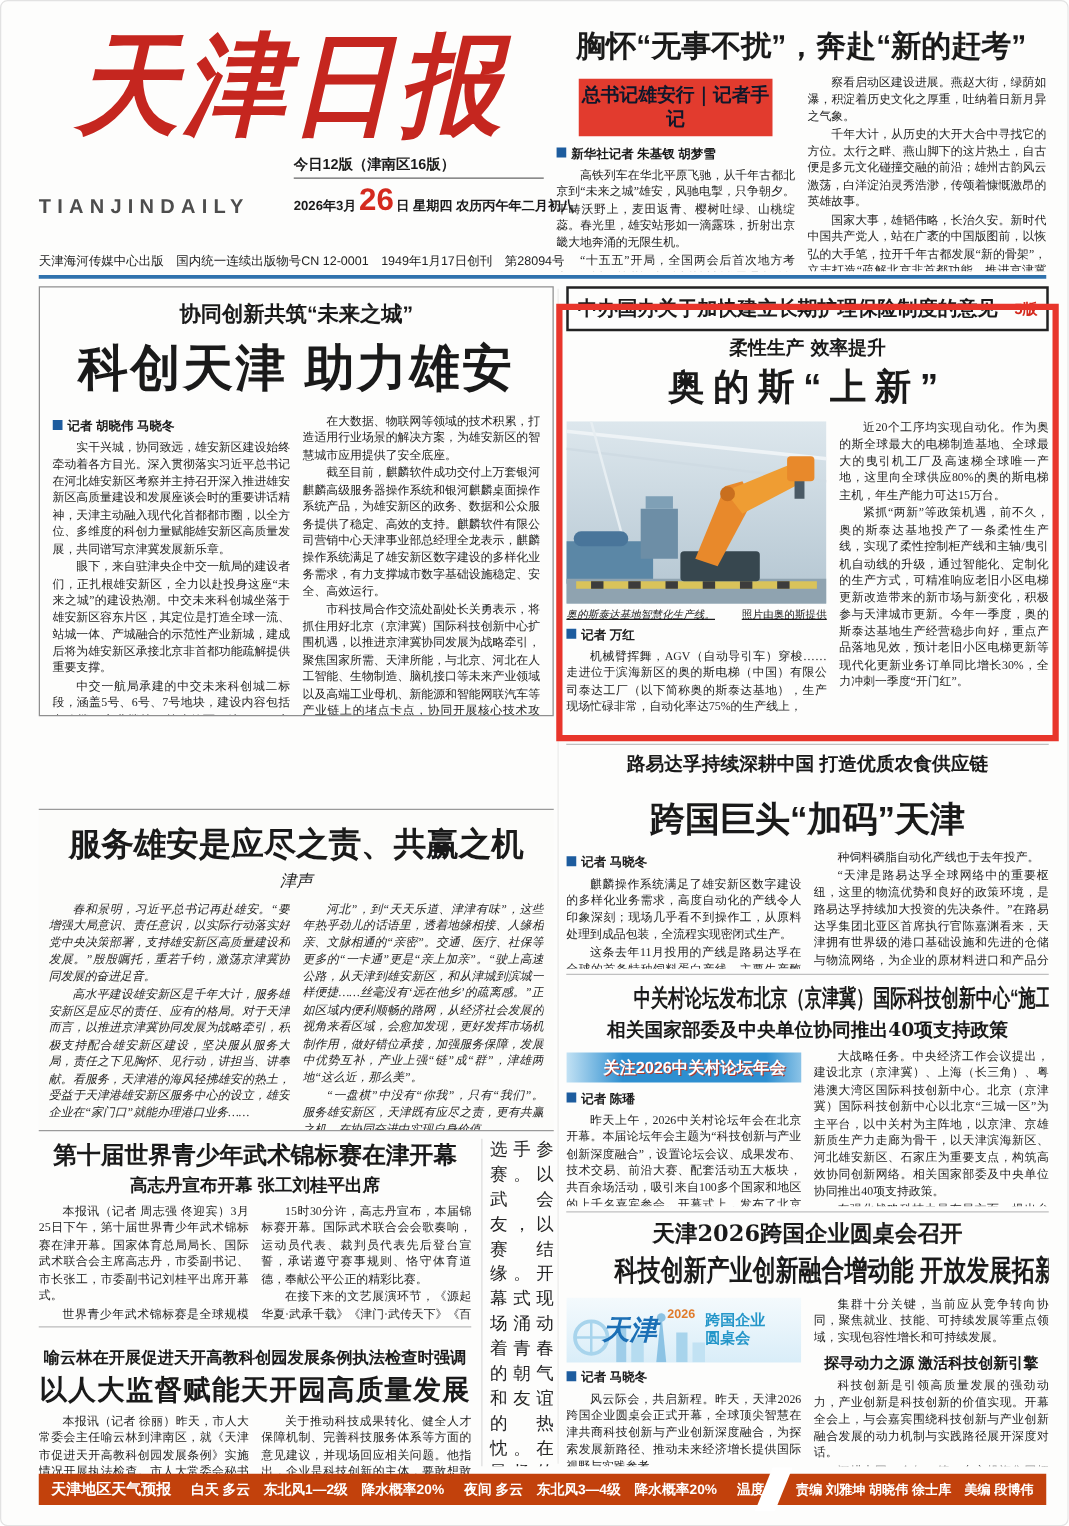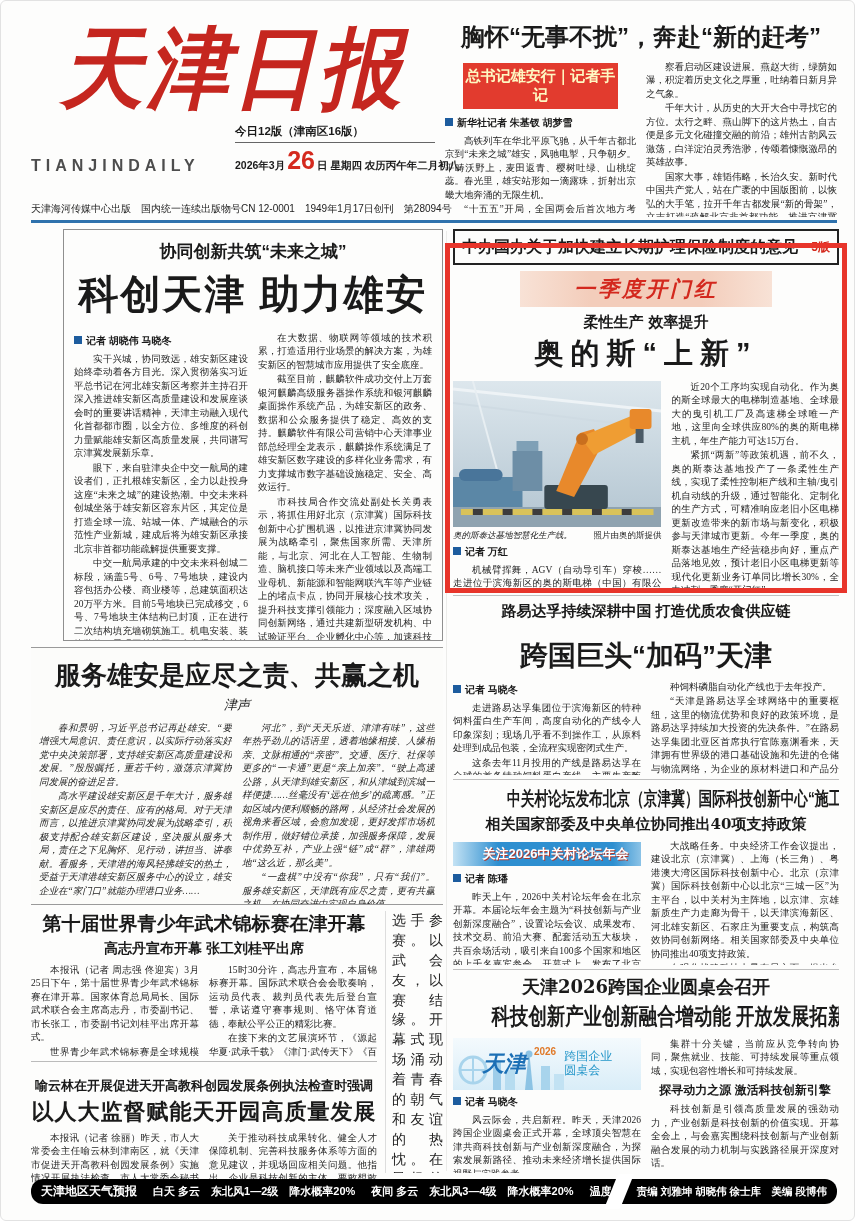--- a/index.html
+++ b/index.html
@@ -26,26 +26,26 @@
   .para{margin:0 0 1px;text-indent:2em;text-align:justify;font-size:9.5px;line-height:1.42;color:#242424;}
   .cols{display:flex;gap:10px;}
   .col{flex:1;min-width:0;overflow:hidden;}
   .byline{font-size:10px;font-weight:bold;margin:2px 0 5px;font-family:"Liberation Sans",sans-serif;white-space:nowrap;}
   .bmark{display:inline-block;width:8px;height:8px;background:#1d5c9e;margin-right:4px;}
   .kicker{font-family:"Liberation Sans",sans-serif;font-weight:bold;text-align:center;}
   
   .top-article{position:absolute;left:444px;top:20px;width:392px;height:196px;overflow:hidden;}
   .top-headline{font-family:"Liberation Sans",sans-serif;font-weight:900;font-size:24px;
                 text-align:center;margin:0 0 8px;white-space:nowrap;}
-  .tag-box{background:#e23b2e;color:#fef9c3;font-family:"Liberation Sans",sans-serif;font-weight:bold;
+  .tag-box{background:#e23b2e;color:#0f172a;font-family:"Liberation Sans",sans-serif;font-weight:bold;
            font-size:15px;text-align:center;padding:4px 0;margin:2px 18px 7px;}
   
   .left-col{position:absolute;left:30px;top:228px;width:412px;height:944px;}
-  .sci{position:absolute;top:0;left:0;right:0;height:412px;border:1px solid #8f8f8f;
-       padding:8px 10px;box-sizing:border-box;overflow:hidden;margin-left:32px;}
+  .sci{position:absolute;top:0;left:0;right:0;height:344px;border:1px solid #8f8f8f;
+       padding:8px 10px;box-sizing:border-box;overflow:hidden;}
   .sci-kicker{font-size:17px;margin:2px 0 4px;}
   .sci-headline{font-family:"Liberation Sans",sans-serif;font-weight:900;font-size:40px;
                 text-align:center;margin:0 0 10px;letter-spacing:2px;white-space:nowrap;}
   .jinsheng{position:absolute;top:418px;left:0;right:0;height:258px;border-top:1px solid #9a9a9a;
             border-bottom:1px solid #9a9a9a;padding:10px 8px;box-sizing:border-box;overflow:hidden;background:#fcfcfa;}
   .js-headline{font-family:"DejaVu Serif",serif;font-weight:bold;font-size:26px;text-align:center;
                margin:0;white-space:nowrap;}
   .js-colname{font-family:"DejaVu Serif",serif;font-style:italic;font-size:13px;text-align:center;margin:3px 0 8px;}
   .jinsheng .para{font-style:italic;}
   .bottom-left{position:absolute;top:682px;left:0;right:0;height:262px;display:flex;gap:8px;}
@@ -71,21 +71,21 @@
   .otis{position:absolute;top:38px;left:0;right:0;height:322px;overflow:hidden;}
   .otis-banner{width:252px;margin:4px auto 6px;background:linear-gradient(90deg,#f8e2d6,#f3cdbb 28%,#f3cdbb 72%,#f8e2d6);
                color:#d3281e;font-weight:900;font-style:italic;font-size:21px;text-align:center;
                padding:4px 0;font-family:"DejaVu Serif",serif;letter-spacing:3px;}
   .otis-kicker{font-size:15px;font-weight:bold;text-align:center;font-family:"DejaVu Serif",serif;margin:2px 0;}
   .otis-headline{font-family:"Liberation Sans",sans-serif;font-weight:900;font-size:29px;
                  text-align:center;letter-spacing:7px;margin:0 0 7px;white-space:nowrap;}
   .otis-body{display:flex;gap:10px;}
   .otis-left{width:54%;min-width:0;}
   .photo{width:100%;height:146px;display:block;}
-  .caption-row{display:flex;justify-content:space-between;font-size:8.5px;margin:3px 0 3px;gap:6px;}
+  .caption-row{display:flex;justify-content:space-between;font-size:8.5px;margin:3px 0 3px;gap:6px;text-decoration:underline;}
   .caption-row .cap{font-style:italic;}
   .otis-right{flex:1;min-width:0;overflow:hidden;}
   .sub-head{font-family:"Liberation Sans",sans-serif;font-weight:bold;font-size:12px;text-align:center;margin:4px 0;}
   .ldc{position:absolute;top:366px;left:0;right:0;height:180px;border-top:1px solid #c0c0c0;
        padding-top:6px;box-sizing:border-box;overflow:hidden;}
   .ldc-kicker{font-size:15px;margin:0;}
   .ldc-headline{font-family:"Liberation Sans",sans-serif;font-weight:900;font-size:28px;
                 text-align:center;margin:16px 0 6px;white-space:nowrap;}
   .zgc{position:absolute;top:550px;left:0;right:0;height:186px;border-top:1px solid #c0c0c0;
        padding-top:6px;box-sizing:border-box;overflow:hidden;}
@@ -98,27 +98,27 @@
   .round{position:absolute;top:740px;left:0;right:0;height:204px;border-top:1px solid #c0c0c0;
          padding-top:5px;box-sizing:border-box;overflow:hidden;}
   .round-kicker{font-family:"DejaVu Serif",serif;font-weight:bold;font-size:18px;text-align:center;margin:0;white-space:nowrap;}
   .round-headline{font-family:"Liberation Sans",sans-serif;font-weight:900;font-size:23px;
                   text-align:center;margin:2px 0 6px;white-space:nowrap;transform:scaleX(.8);transform-origin:center;}
   .logo-box{height:52px;background:linear-gradient(180deg,#f4fafd,#d9edf8);display:flex;align-items:center;
             justify-content:center;gap:8px;margin-bottom:5px;position:relative;overflow:hidden;}
   .logo-sky{position:absolute;left:4px;bottom:0;}
   .logo-city{font-family:"DejaVu Serif",serif;font-style:italic;font-weight:bold;font-size:22px;color:#1b6fb5;z-index:1;}
   .logo-year{font-family:"Liberation Sans",sans-serif;font-weight:bold;font-size:10px;color:#e07a2a;z-index:1;align-self:flex-start;margin-top:8px;}
-  .logo-lines{z-index:1;font-family:"Liberation Sans",sans-serif;font-weight:normal;font-size:12px;color:#2496c9;line-height:1.15;}
+  .logo-lines{z-index:1;font-family:"Liberation Sans",sans-serif;font-weight:bold;font-size:12px;color:#2496c9;line-height:1.15;}
   
   .red-annotation{position:absolute;left:444px;top:242px;width:402px;height:350px;
                   border:5px solid #e8352b;box-sizing:border-box;z-index:30;pointer-events:none;}
-  .weather-bar{position:absolute;left:30px;top:1178px;width:806px;height:25px;background:#000000;
+  .weather-bar{position:absolute;left:30px;top:1178px;width:806px;height:25px;background:#c2410c;
                color:#fff;display:flex;align-items:center;font-family:"Liberation Sans",sans-serif;
-               font-weight:bold;font-size:11px;border-radius:12px;}
+               font-weight:bold;font-size:11px;}
   .wb-left{flex:1;display:flex;gap:16px;align-items:center;padding-left:10px;white-space:nowrap;overflow:hidden;}
   .wb-label{font-size:12px;}
   .wb-slash{width:16px;height:140%;background:#fff;transform:skewX(-22deg);flex:none;}
   .wb-right{padding:0 10px;white-space:nowrap;font-size:10.5px;}
 </style>
 </head>
 <body>
 
 <div class="page">
 
@@ -257,21 +257,20 @@
   </section>
 
   <section class="right-col">
 
     <div class="notice">
       <span class="notice-title">中办国办关于加快建立长期护理保险制度的意见</span>
       <span class="notice-page">5版</span>
     </div>
 
     <article class="otis">
-      <div class="otis-banner">一季度开门红</div>
       <div class="otis-kicker">柔性生产 效率提升</div>
       <h2 class="otis-headline">奥的斯“上新”</h2>
       <div class="otis-body">
         <div class="otis-left">
           <svg class="photo" viewBox="0 0 210 146" preserveAspectRatio="none">
             <defs>
               <linearGradient id="pg" x1="0" y1="0" x2="0" y2="1">
                 <stop offset="0" stop-color="#dde7ed"></stop>
                   <stop offset="1" stop-color="#b3c5d1"></stop>
               </linearGradient>
@@ -318,21 +317,21 @@
       </div>
     </article>
 
     <article class="ldc">
       <div class="kicker ldc-kicker">路易达孚持续深耕中国 打造优质农食供应链</div>
       <h2 class="ldc-headline">跨国巨头“加码”天津</h2>
       <div class="cols">
         <div class="col">
           <div class="byline"><span class="bmark"></span><span>记者 马晓冬</span></div>
           <div>
-              <p class="para">走进路易达孚集团位于滨海新区的特种饲料蛋白生产车间，高度自动化的产线令人印象深刻；现场几乎看不到操作工，从原料处理到成品包装，全流程实现密闭式生产。</p>
+              <p class="para">麒麟操作系统满足了雄安新区数字建设的多样化业务需求，高度自动化的产线令人印象深刻；现场几乎看不到操作工，从原料处理到成品包装，全流程实现密闭式生产。</p>
               <p class="para">这条去年11月投用的产线是路易达孚在全球的首条特种饲料蛋白产线，主要生产酶解蛋白等特种饲料蛋白，年产能达6万吨。利用路易达孚上海全球研发中心自主研发的协同发酵技术，豆粕中的抗营养因子能够得到有效分解，从而提升饲料蛋白产量、适口性和消化率。投产3个多月来，定制产品覆盖禽、猪、水产等多种饲料应用方向，与约20家客户建立了合作关系。</p>
             </div>
         </div>
         <div class="col">
           <div>
               <p class="para">种饲料磷脂自动化产线也于去年投产。</p>
               <p class="para">“天津是路易达孚全球网络中的重要枢纽，这里的物流优势和良好的政策环境，是路易达孚持续加大投资的先决条件。”在路易达孚集团北亚区首席执行官陈嘉渊看来，天津拥有世界级的港口基础设施和先进的仓储与物流网络，为企业的原材料进口和产品分销提供了极大便利。同时，滨海新区优越的营商环境和有力的政策支持，也大大提升了路易达孚全球网络的供应链效率。</p>
             </div>
 
         </div>

